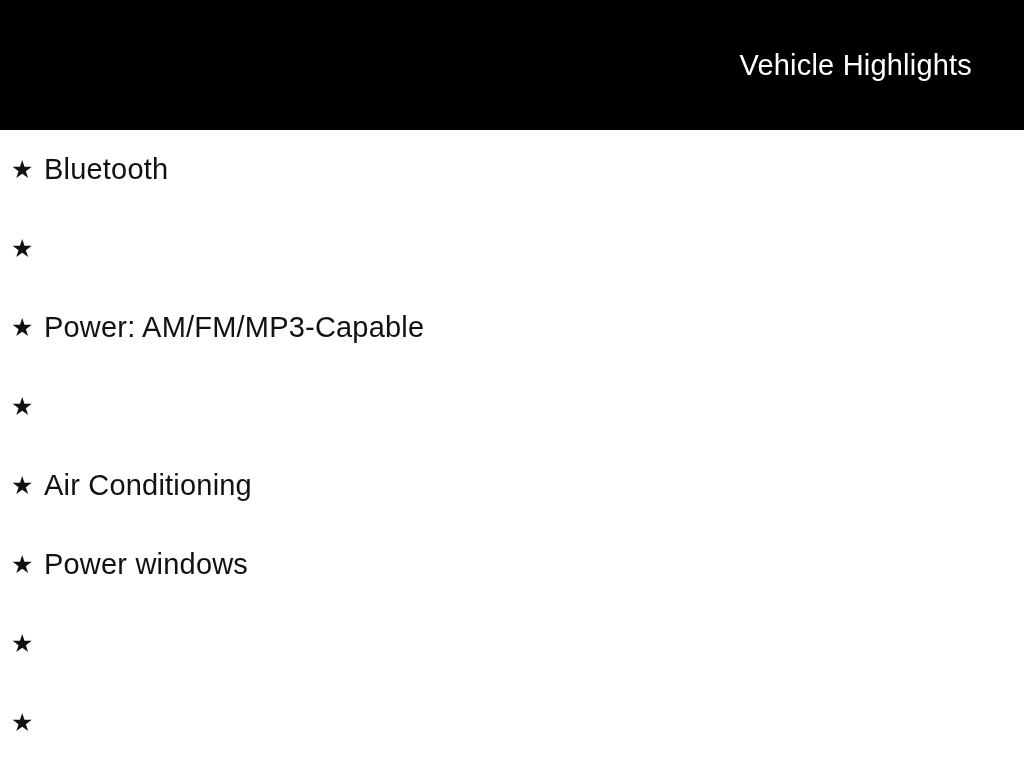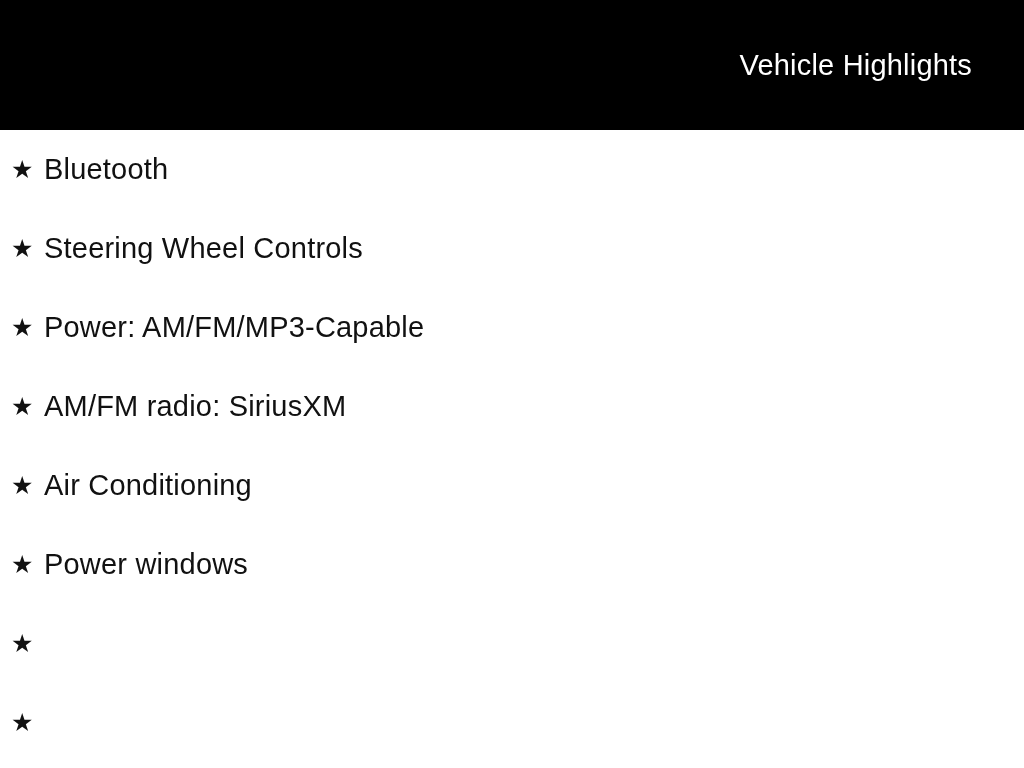--- a/index.html
+++ b/index.html
@@ -63,29 +63,27 @@
   <span class="header-title">Vehicle Highlights</span>
 </div>
 
 <ul class="highlights-list">
     <li class="highlight-row">
       <span class="star">★</span>
       <span class="label">Bluetooth</span>
     </li>
     <li class="highlight-row">
       <span class="star">★</span>
-      <span class="label">Steering Wheel Controls</span>
     </li>
     <li class="highlight-row">
       <span class="star">★</span>
       <span class="label">Power: AM/FM/MP3-Capable</span>
     </li>
     <li class="highlight-row">
       <span class="star">★</span>
-      <span class="label">AM/FM radio: SiriusXM</span>
     </li>
     <li class="highlight-row">
       <span class="star">★</span>
       <span class="label">Air Conditioning</span>
     </li>
     <li class="highlight-row">
       <span class="star">★</span>
       <span class="label">Power windows</span>
     </li>
     <li class="highlight-row">

